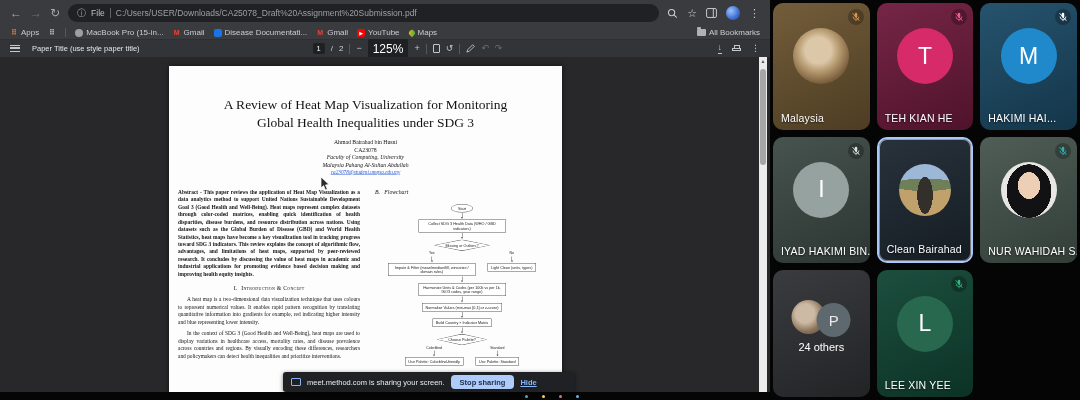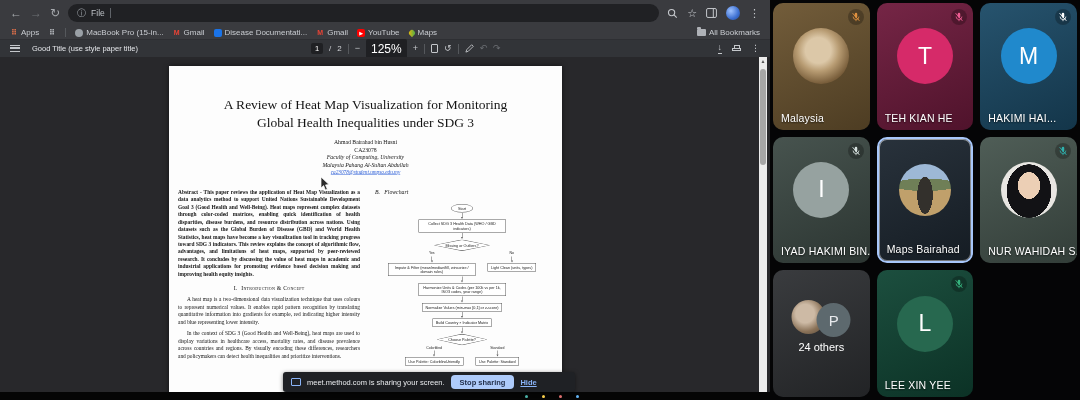--- a/index.html
+++ b/index.html
@@ -133,20 +133,21 @@
   <div class="screen-share">
 
     <div class="chrome-topbar">
       <span class="nav-ic">←</span>
       <span class="nav-ic dim">→</span>
       <span class="nav-ic">↻</span>
       <div class="addr">
         <span class="info">ⓘ</span>
         <span class="scheme">File</span>
         <span class="sep"></span>
+        <span class="path">C:/Users/USER/Downloads/CA25078_Draft%20Assignment%20Submission.pdf</span>
       </div>
       <div class="top-icons">
         <svg class="glyph" width="11" height="11" viewBox="0 0 12 12">
             <circle cx="5" cy="5" r="3.4" fill="none" stroke="#c4c7cb" stroke-width="1.2"></circle>
             <line x1="7.6" y1="7.6" x2="10.6" y2="10.6" stroke="#c4c7cb" stroke-width="1.2"></line>
           </svg>
         <span class="glyph">☆</span>
         <svg class="glyph" width="11" height="10" viewBox="0 0 12 11">
             <rect x="0.6" y="0.6" width="10.8" height="9.8" rx="1.5" fill="none" stroke="#c4c7cb" stroke-width="1.1"></rect>
             <line x1="8" y1="1" x2="8" y2="10" stroke="#c4c7cb" stroke-width="1.1"></line>
@@ -189,21 +190,21 @@
       </span>
       <span class="bm-spacer"></span>
       <span class="bm">
         <span class="fav folder"></span>
         <span>All Bookmarks</span>
       </span>
     </div>
 
     <div class="pdf-toolbar">
       <span class="i-menu"></span>
-      <span class="doc-title">Good Title (use style paper title)</span>
+      <span class="doc-title">Paper Title (use style paper title)</span>
       <div class="tb-center">
         <span class="page-box">1</span>
         <span>/</span>
         <span>2</span>
         <span class="tb-sep"></span>
         <span class="tb-ic">−</span>
         <span class="zoom-box">125%</span>
         <span class="tb-ic">+</span>
         <span class="tb-sep"></span>
         <span class="i-fit"></span>
@@ -405,21 +406,21 @@
             <path d="M19 11a7 7 0 0 1-14 0" fill="none" stroke="currentColor" stroke-width="2"></path>
             <line x1="12" y1="18" x2="12" y2="22" stroke="currentColor" stroke-width="2"></line>
             <line x1="4" y1="3" x2="20" y2="21" stroke="currentColor" stroke-width="2.4"></line>
           </svg>
         </span>
       <span class="tile-name">IYAD HAKIMI BIN...</span>
     </div>
 
     <div class="tile speaking" style="--bg: #1d2731;">
       <div class="avatar av-ahmad"></div>
-      <span class="tile-name">Maps Bairahad</span>
+      <span class="tile-name">Clean Bairahad</span>
     </div>
 
     <div class="tile" style="--bg: #46554e; --mic: #2fb0ad;">
       <div class="avatar av-nur"></div>
       <span class="mic">
           <svg viewBox="0 0 24 24" fill="currentColor">
             <path d="M12 14a3 3 0 0 0 3-3V5a3 3 0 0 0-6 0v6a3 3 0 0 0 3 3z"></path>
             <path d="M19 11a7 7 0 0 1-14 0" fill="none" stroke="currentColor" stroke-width="2"></path>
             <line x1="12" y1="18" x2="12" y2="22" stroke="currentColor" stroke-width="2"></line>
             <line x1="4" y1="3" x2="20" y2="21" stroke="currentColor" stroke-width="2.4"></line>

